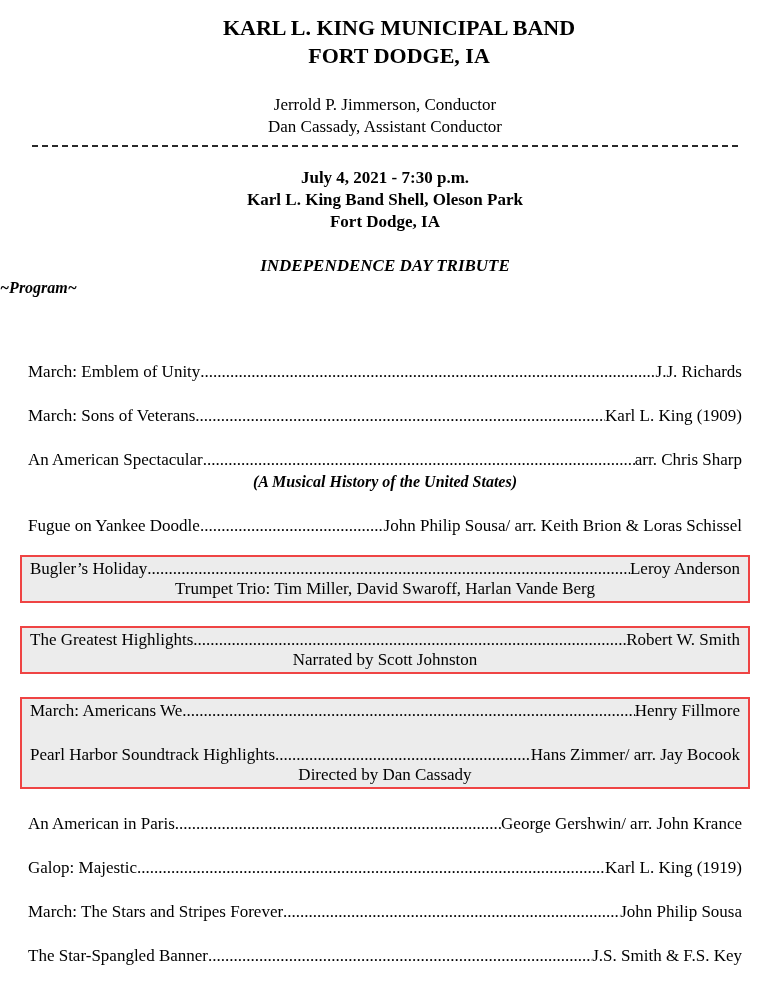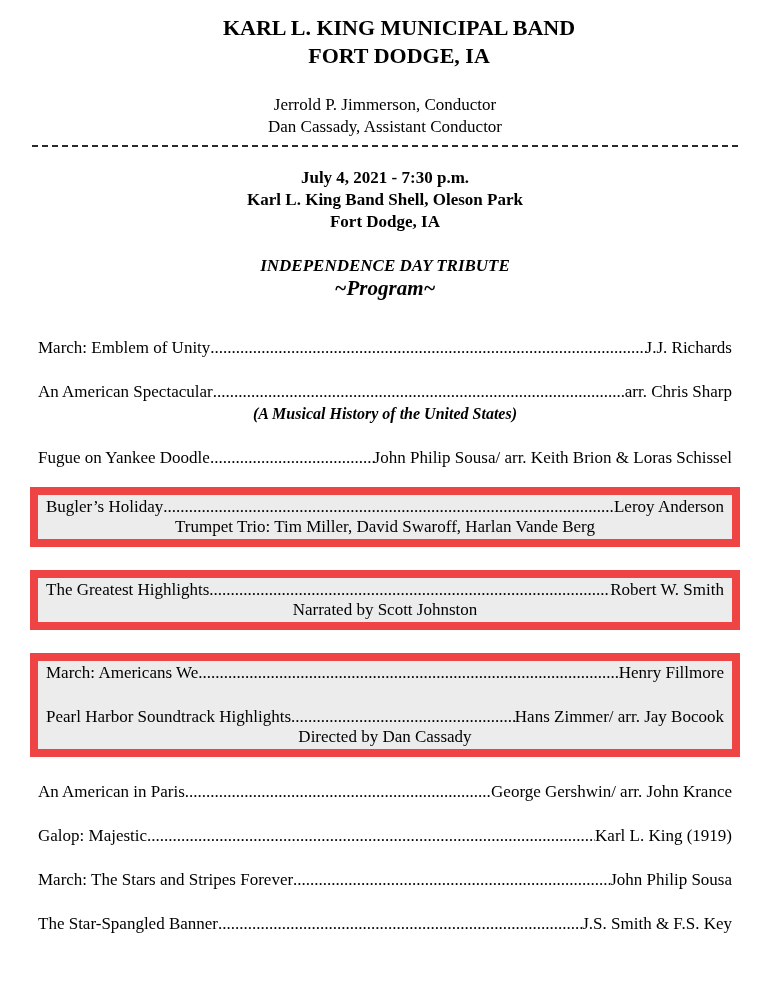--- a/index.html
+++ b/index.html
@@ -25,28 +25,28 @@
   }
   .event{
     margin-top:20px;text-align:center;font-weight:bold;
     font-size:17px;line-height:22px;
   }
   .concert-title{
     margin-top:22px;text-align:center;font-weight:bold;font-style:italic;
     font-size:17px;line-height:22px;
   }
   .program-label{
-    text-align:center;font-weight:bold;font-style:italic;
-    font-size:21px;line-height:22px;
+    text-align:left;font-weight:bold;font-style:italic;
+    font-size:16px;line-height:22px;
   }
 
   
   .program{
-    margin-top:38px;
-    padding:0 38px;
+    margin-top:62px;
+    padding:0 28px;
     font-size:17px;
   }
   .row{
     display:flex;align-items:baseline;
     line-height:22px;white-space:nowrap;
   }
   .row .piece{flex:0 0 auto;}
   .row .leader{
     flex:1 1 auto;min-width:0;overflow:hidden;white-space:nowrap;
   }
@@ -55,21 +55,21 @@
   }
   .row .composer{flex:0 0 auto;}
   .plain{margin-bottom:22px;}
   .subtitle{
     text-align:center;font-weight:bold;font-style:italic;
     font-size:16px;line-height:22px;margin-bottom:22px;margin-top:0;
   }
 
   
   .box{
-    border:8px solid #ef4444;background:#ececec;
+    border:2px solid #ef4444;background:#ececec;
     margin:0 -8px 23px -8px;
     padding:2px 8px;
   }
   .box .row{line-height:20px;}
   .box .note{
     text-align:center;font-size:17px;line-height:20px;
   }
   .box .gap-after{margin-bottom:24px;}
   .box3{margin-bottom:24px;}
 </style>
@@ -100,20 +100,25 @@
   <div class="program-label">~Program~</div>
 
   <div class="program">
 
     <div class="row plain">
       <span class="piece">March: Emblem of Unity</span>
       <span class="leader"></span>
       <span class="composer">J.J. Richards</span>
     </div>
 
+    <div class="row plain">
+      <span class="piece">March: Sons of Veterans</span>
+      <span class="leader"></span>
+      <span class="composer">Karl L. King (1909)</span>
+    </div>
 
     <div class="row">
       <span class="piece">An American Spectacular</span>
       <span class="leader"></span>
       <span class="composer">arr. Chris Sharp</span>
     </div>
     <div class="subtitle">(A Musical History of the United States)</div>
 
     <div class="row plain" style="margin-bottom:18px;">
       <span class="piece">Fugue on Yankee Doodle</span>

